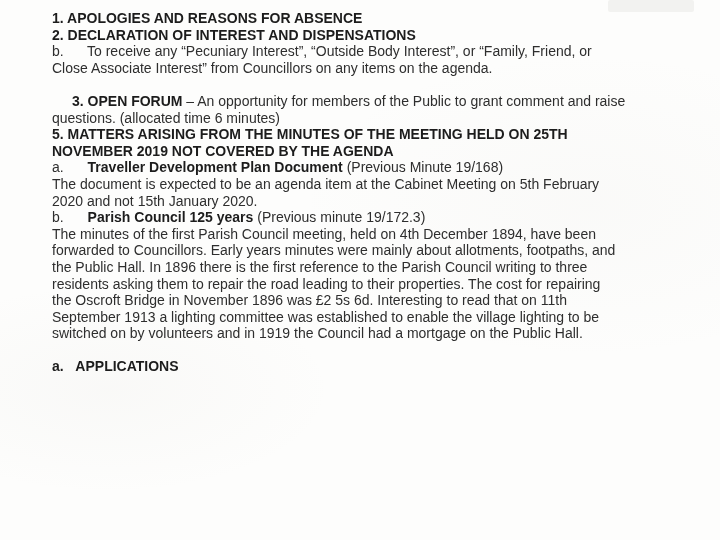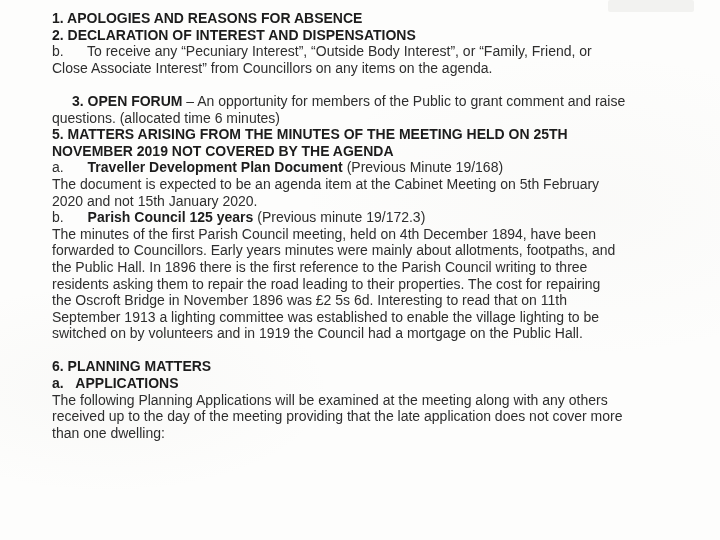--- a/index.html
+++ b/index.html
@@ -59,18 +59,16 @@
 
   <div class="blk">
     <p class="h">5. MATTERS ARISING FROM THE MINUTES OF THE MEETING HELD ON 25TH<br>NOVEMBER 2019 NOT COVERED BY THE AGENDA</p>
     <p><span>a. </span><span class="h">Traveller Development Plan Document</span><span> (Previous Minute 19/168)</span></p>
     <p>The document is expected to be an agenda item at the Cabinet Meeting on 5th February<br>2020 and not 15th January 2020.</p>
     <p><span>b. </span><span class="h">Parish Council 125 years</span><span> (Previous minute 19/172.3)</span></p>
     <p>The minutes of the first Parish Council meeting, held on 4th December 1894, have been<br>forwarded to Councillors. Early years minutes were mainly about allotments, footpaths, and<br>the Public Hall. In 1896 there is the first reference to the Parish Council writing to three<br>residents asking them to repair the road leading to their properties. The cost for repairing<br>the Oscroft Bridge in November 1896 was £2 5s 6d. Interesting to read that on 11th<br>September 1913 a lighting committee was established to enable the village lighting to be<br>switched on by volunteers and in 1919 the Council had a mortgage on the Public Hall.</p>
   </div>
 
   <div class="blk">
-    <p class="h">6. PLANNING MATTERS</p>
     <p class="h">a.&nbsp;&nbsp;&nbsp;APPLICATIONS</p>
-    <p>The following Planning Applications will be examined at the meeting along with any others<br>received up to the day of the meeting providing that the late application does not cover more<br>than one dwelling:</p>
   </div>
 
 </div>
 
 </body></html>

